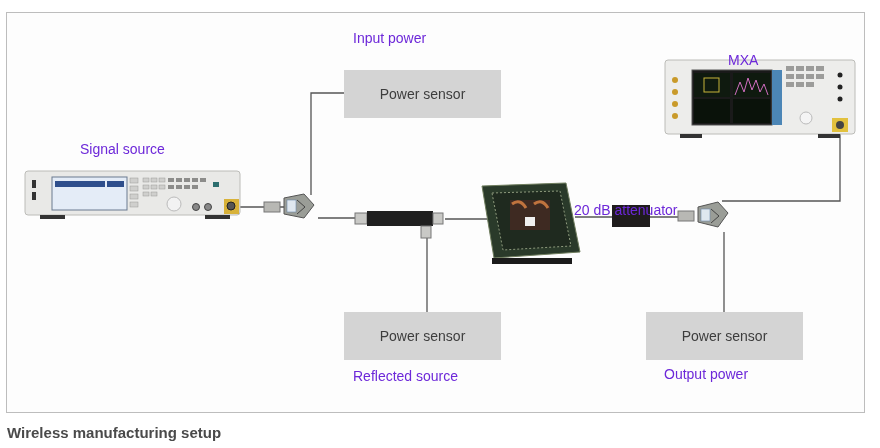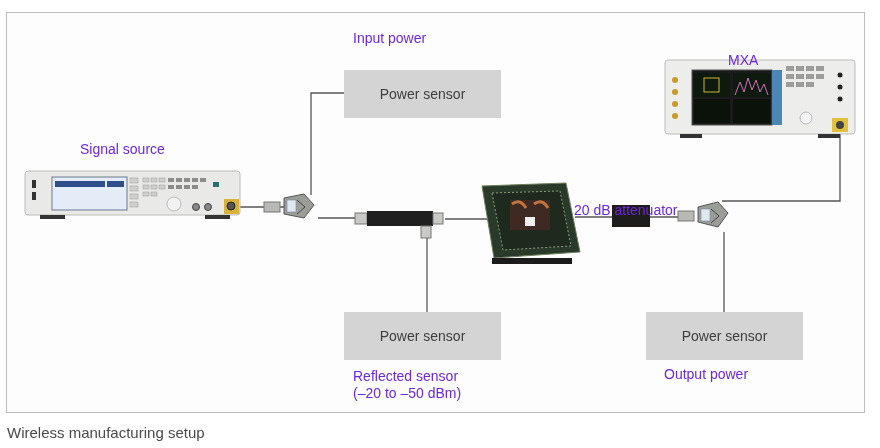--- a/index.html
+++ b/index.html
@@ -5,21 +5,21 @@
   html, body { margin:0; padding:0; background:#ffffff; }
   body { width:880px; height:448px; position:relative; overflow:hidden;
          font-family:"Liberation Sans", "DejaVu Sans", sans-serif; color:#3a3a3a; }
   .frame { position:absolute; left:6px; top:12px; width:859px; height:401px;
            border:1px solid #bdbdbd; box-sizing:border-box; background:#fdfdfd; }
   .lbl { position:absolute; font-size:14px; color:#6d28d9; text-align:left; line-height:17px; white-space:nowrap; }
   .sensor { position:absolute; width:157px; height:48px; background:#d4d4d4;
             display:flex; align-items:center; justify-content:center;
             font-size:14px; color:#3d3d3d; }
   svg.wires { position:absolute; left:0; top:0; }
-  .caption { position:absolute; left:7px; top:424px; font-size:15px; color:#4a4a4a; }
+  .caption { position:absolute; left:7px; top:424px; font-size:15px; color:#4a4a4a;font-weight:bold; }
 </style>
 </head>
 <body>
 
 <div class="frame"></div>
 
 <svg class="wires" width="880" height="448">
   <g stroke="#555" stroke-width="1.3" fill="none">
 
     <line x1="232" y1="207" x2="290" y2="207"></line>
@@ -170,22 +170,21 @@
 
 <div class="lbl" style="left:430px;top:143px;width:180px;">
 </div>
 
 <div class="lbl" style="left:574px;top:182px;width:120px;margin-top:20px;">20 dB attenuator</div>
 
 <div class="sensor" style="left:344px;top:312px;">
   <span>Power sensor</span>
 </div>
 <div class="lbl" style="left:353px;top:368px;width:140px;">
-  <div>Reflected sensor</div>
-  <div>(–20 to –50 dBm)</div>
+  <div>Reflected source</div>
 </div>
 
 <div class="sensor" style="left:646px;top:312px;">
   <span>Power sensor</span>
 </div>
 <div class="lbl" style="left:664px;top:366px;width:120px;">Output power</div>
 
 <div class="caption">Wireless manufacturing setup</div>
 
 </body></html>

